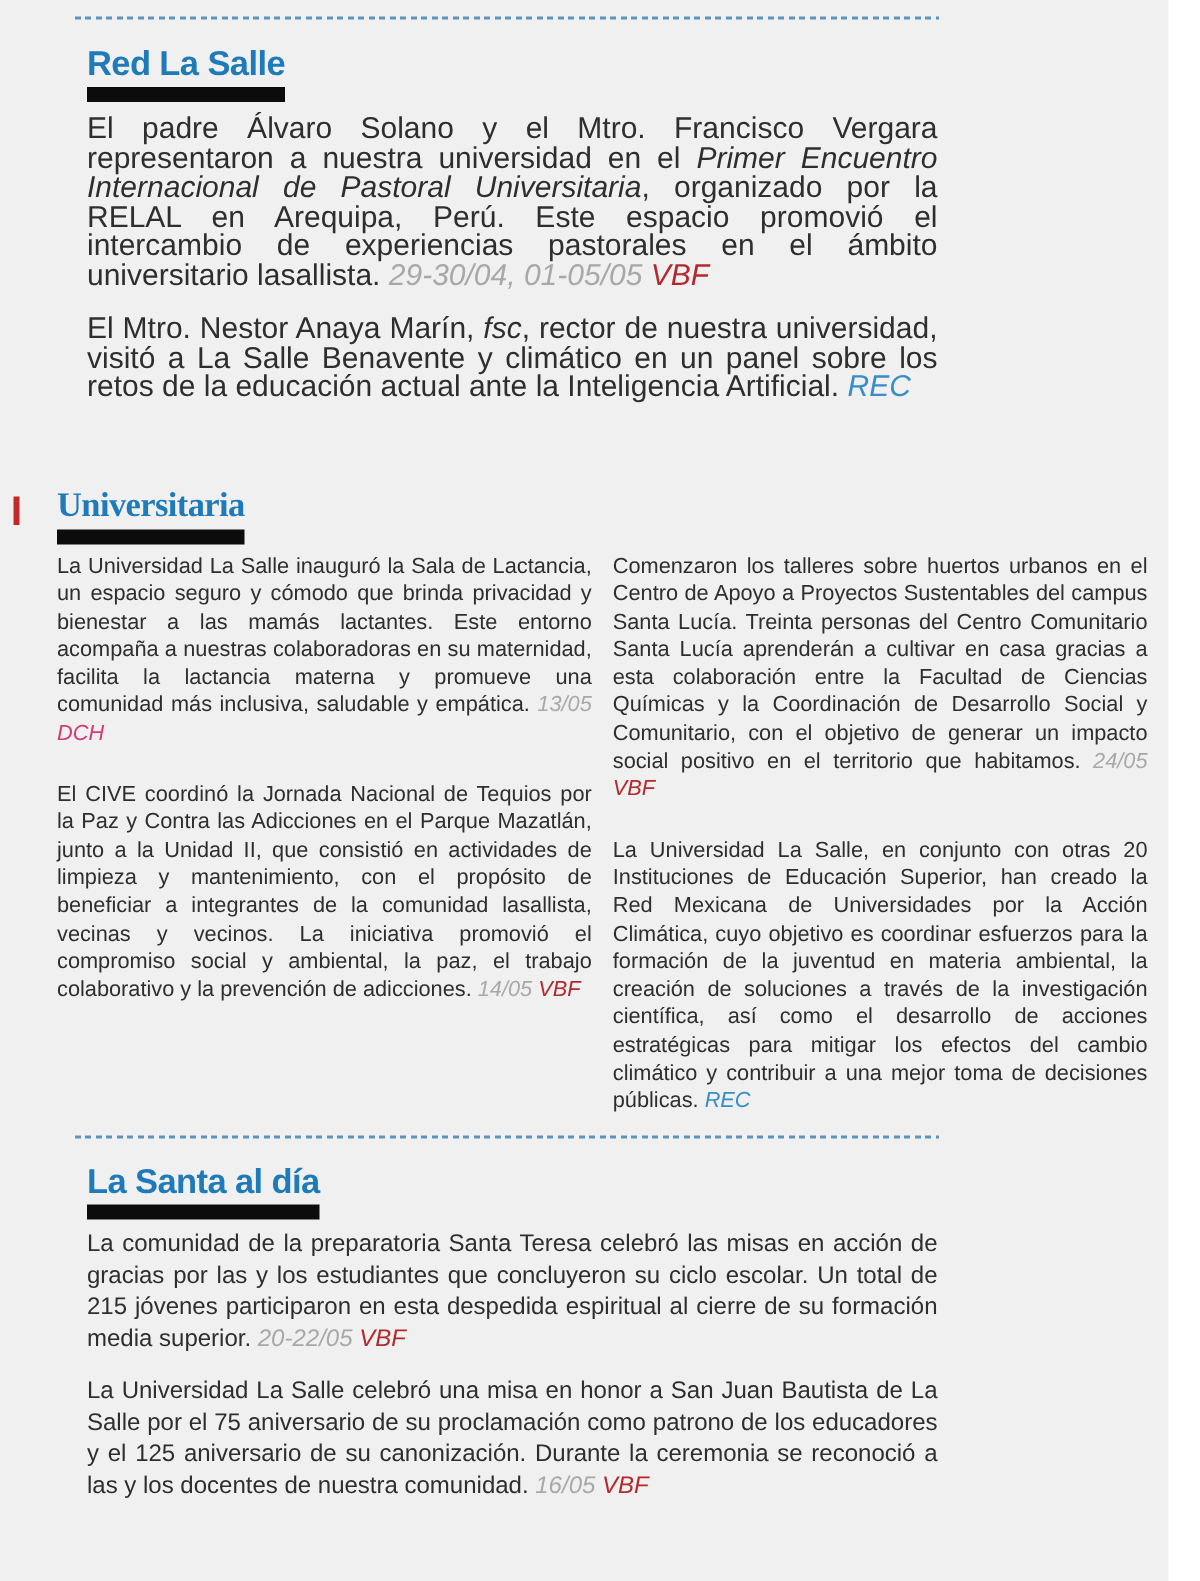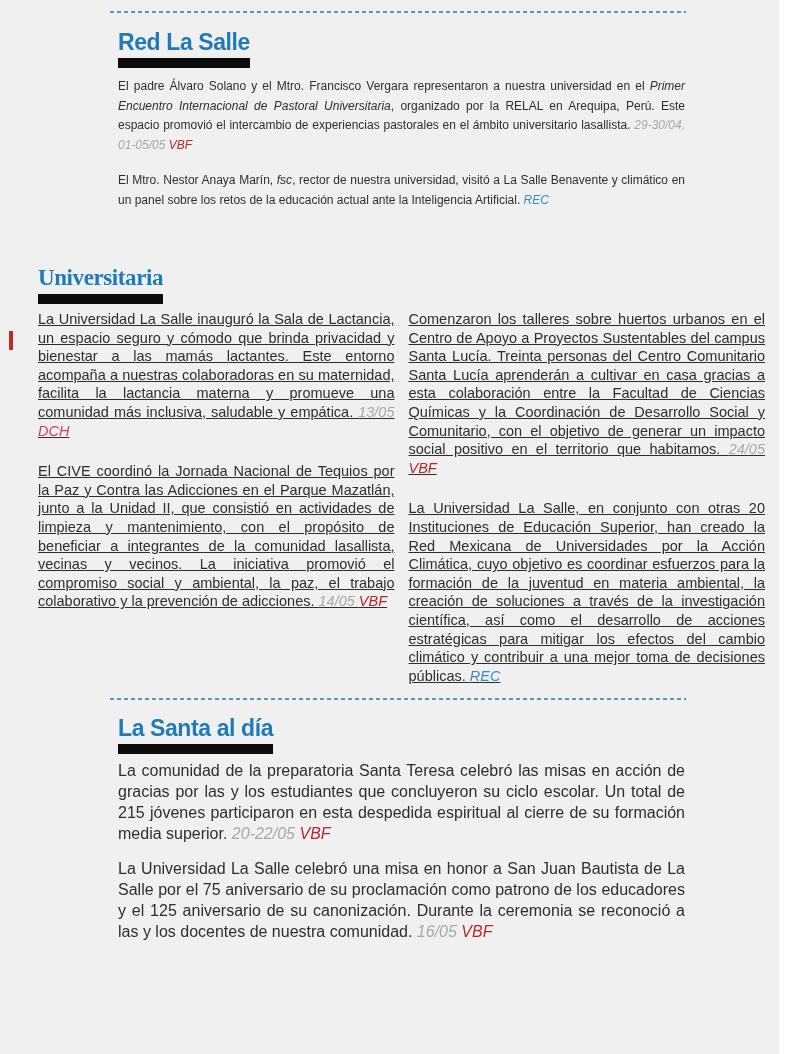--- a/index.html
+++ b/index.html
@@ -30,21 +30,21 @@
   }
   .edge-mark{
     position:absolute;left:9px;top:331px;width:4px;height:19px;
     background:var(--edge-red);
   }
 
   .dashed-line{
     height:2px;
     background:repeating-linear-gradient(90deg,var(--dash-blue) 0 4px,transparent 4px 7px);
   }
-  .section-narrow{margin-left:110px;width:576px;}
+  .section-narrow{margin-left:50px;width:576px;}
   .section-narrow .inner{margin-left:8px;width:567px;}
   .section-wide{margin-left:38px;width:727px;}
 
   .dash-top{margin-top:11px;}
   .dash-bottom{margin-top:13px;}
 
   .heading-block{margin-top:15px;}
   .title-line{display:block;width:-moz-fit-content;width:fit-content;}
   .title-text{
     display:block;
@@ -56,27 +56,27 @@
     display:block;height:10px;margin-top:2px;
     background:var(--bar-black);
   }
   .title-gap{margin-top:6px;font-family:Liberation Serif, serif;}
 
   .paras{margin-top:9px;}
   .para{
     margin:0 0 16px 0;
     text-align:justify;
   }
-  .body-s1 .para{font-size:12px;line-height:19.5px;}
+  .body-s1 .para{font-size:20px;line-height:19.5px;}
   .body-col .para{font-size:14.5px;line-height:18.6px;margin-bottom:22px;}
   .body-s3 .para{font-size:16px;line-height:21px;margin-bottom:14px;}
   .para:last-child{margin-bottom:0;}
 
   .columns{
-    display:flex;gap:14px;margin-top:6px;text-decoration:underline;
+    display:flex;gap:14px;margin-top:6px;
   }
   .col{flex:1 1 0;min-width:0;}
 
   .seg-n{font-style:normal;}
   .seg-i{font-style:italic;}
   .seg-d{font-style:italic;color:var(--date-gray);}
   .seg-vbf{font-style:italic;color:var(--vbf-red);}
   .seg-rec{font-style:italic;color:var(--rec-blue);}
   .seg-dch{font-style:italic;color:var(--dch-pink);}
 

